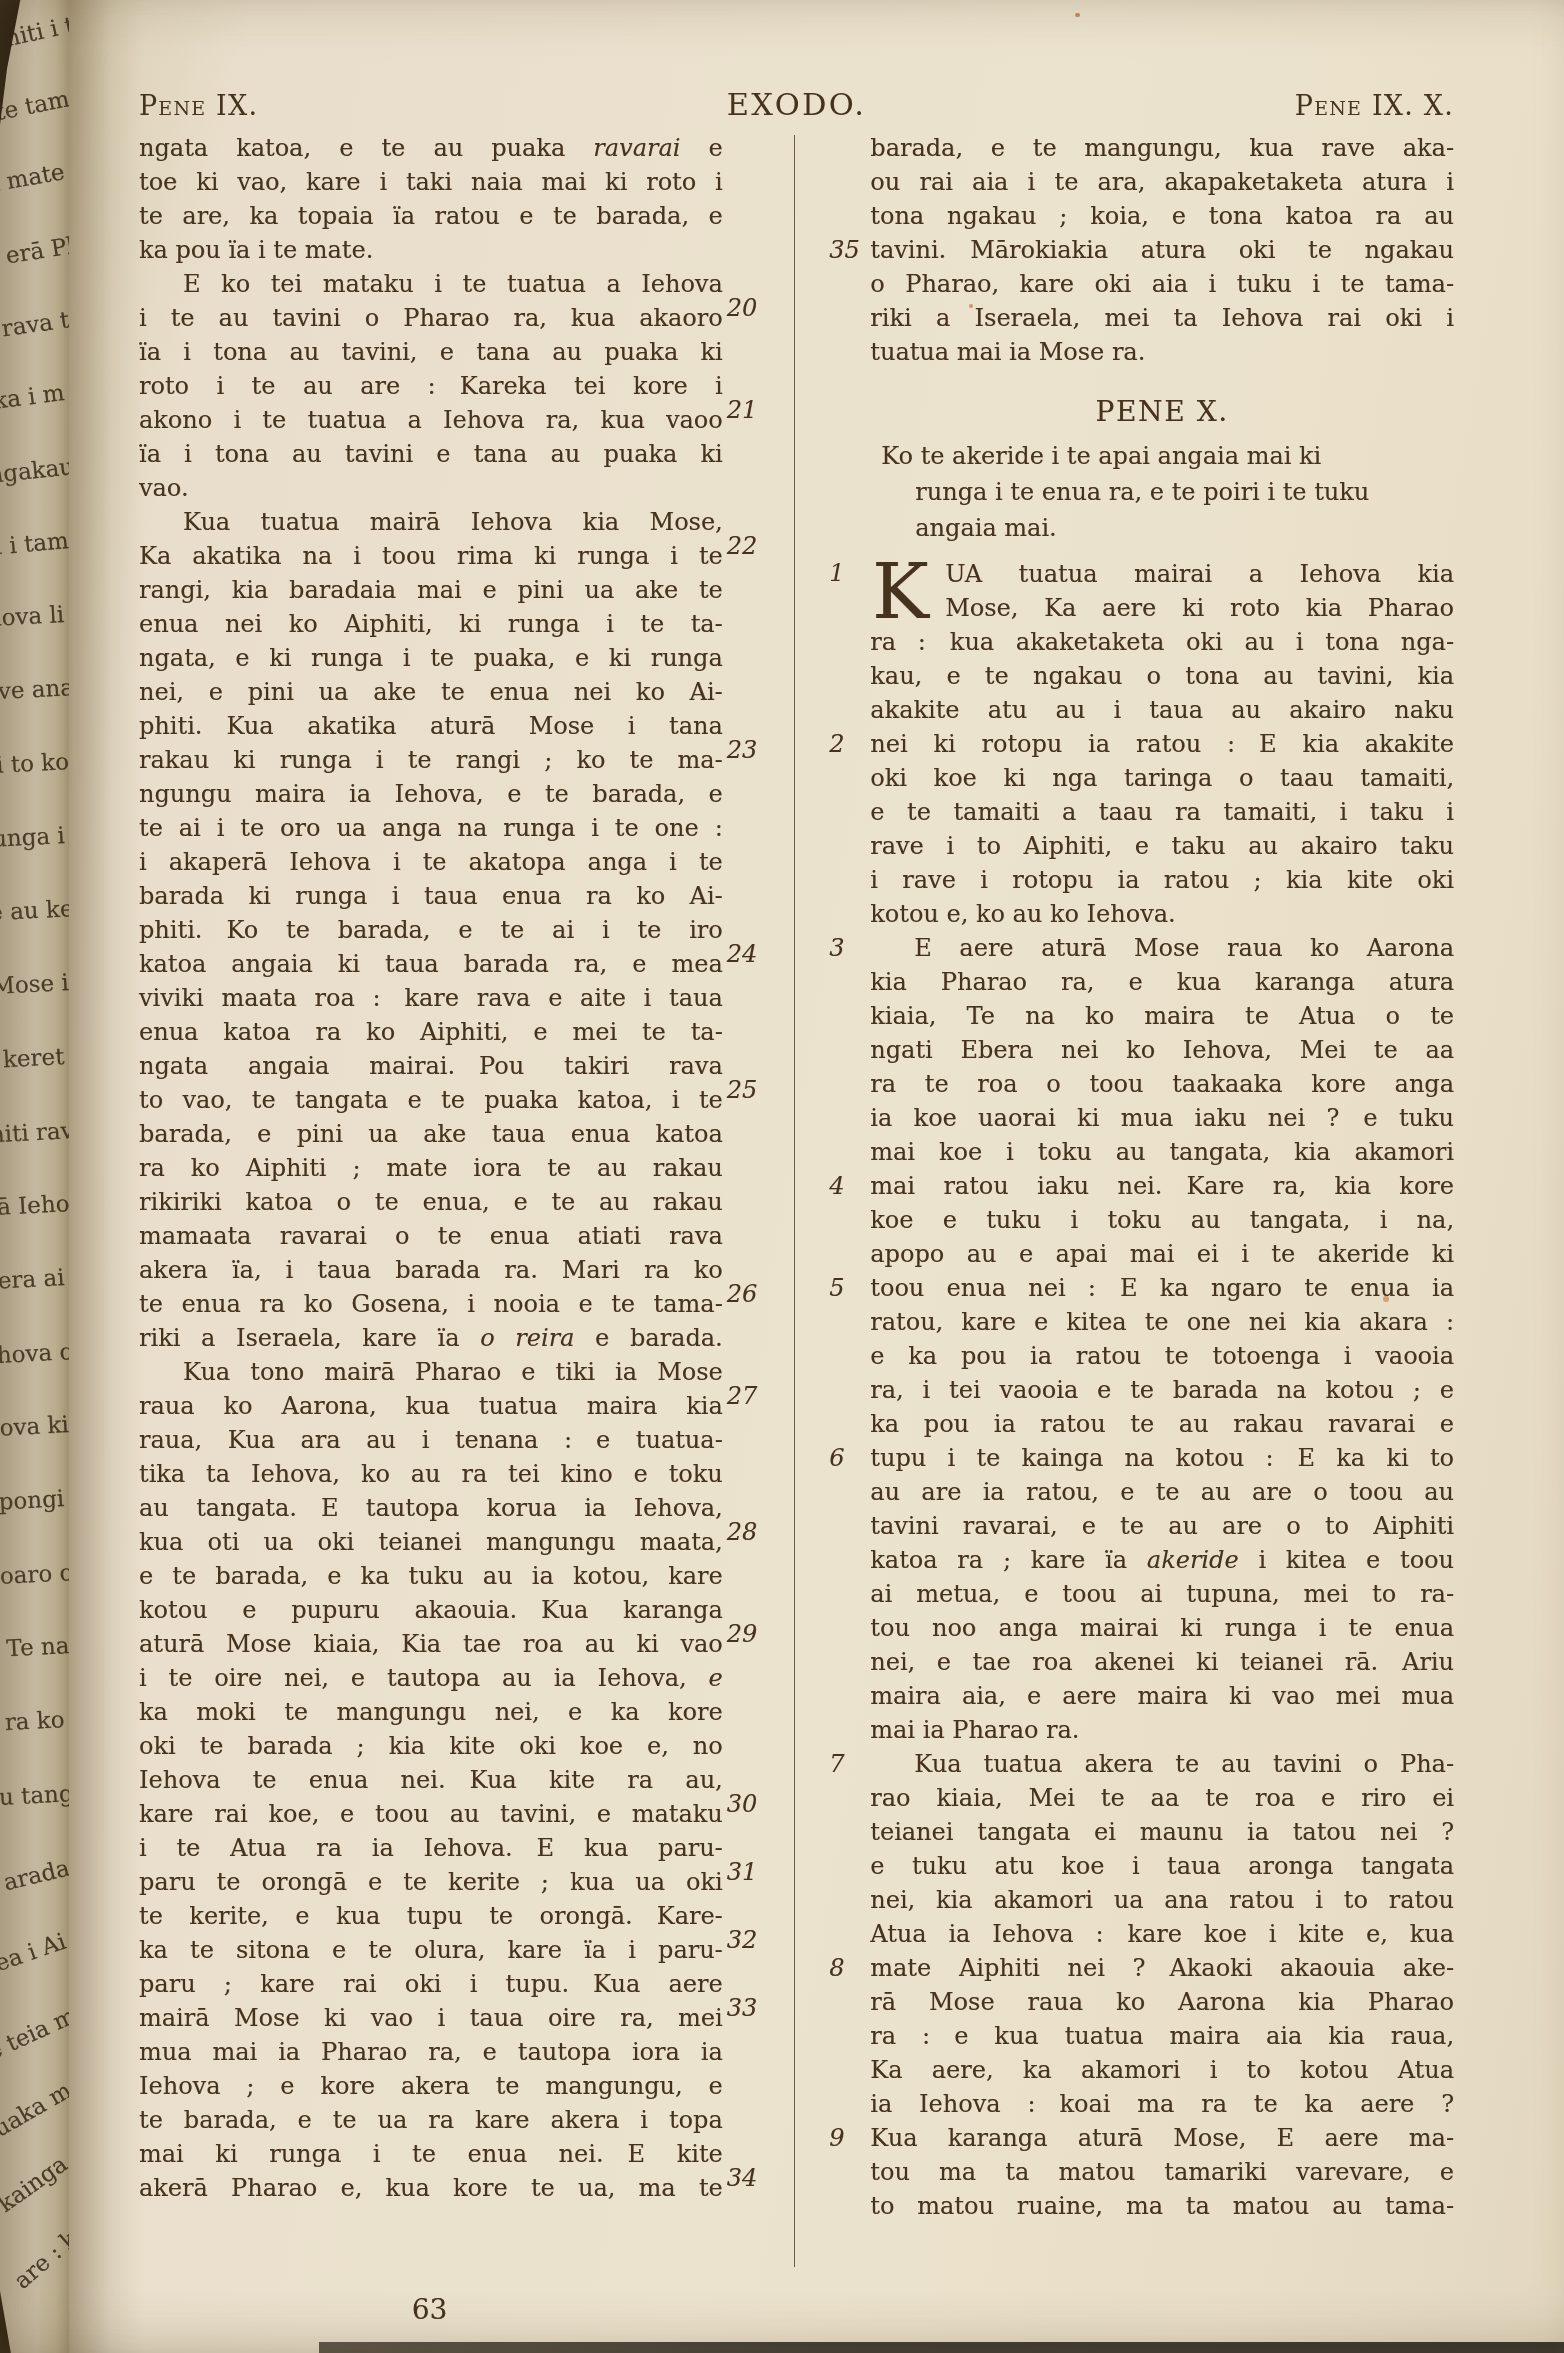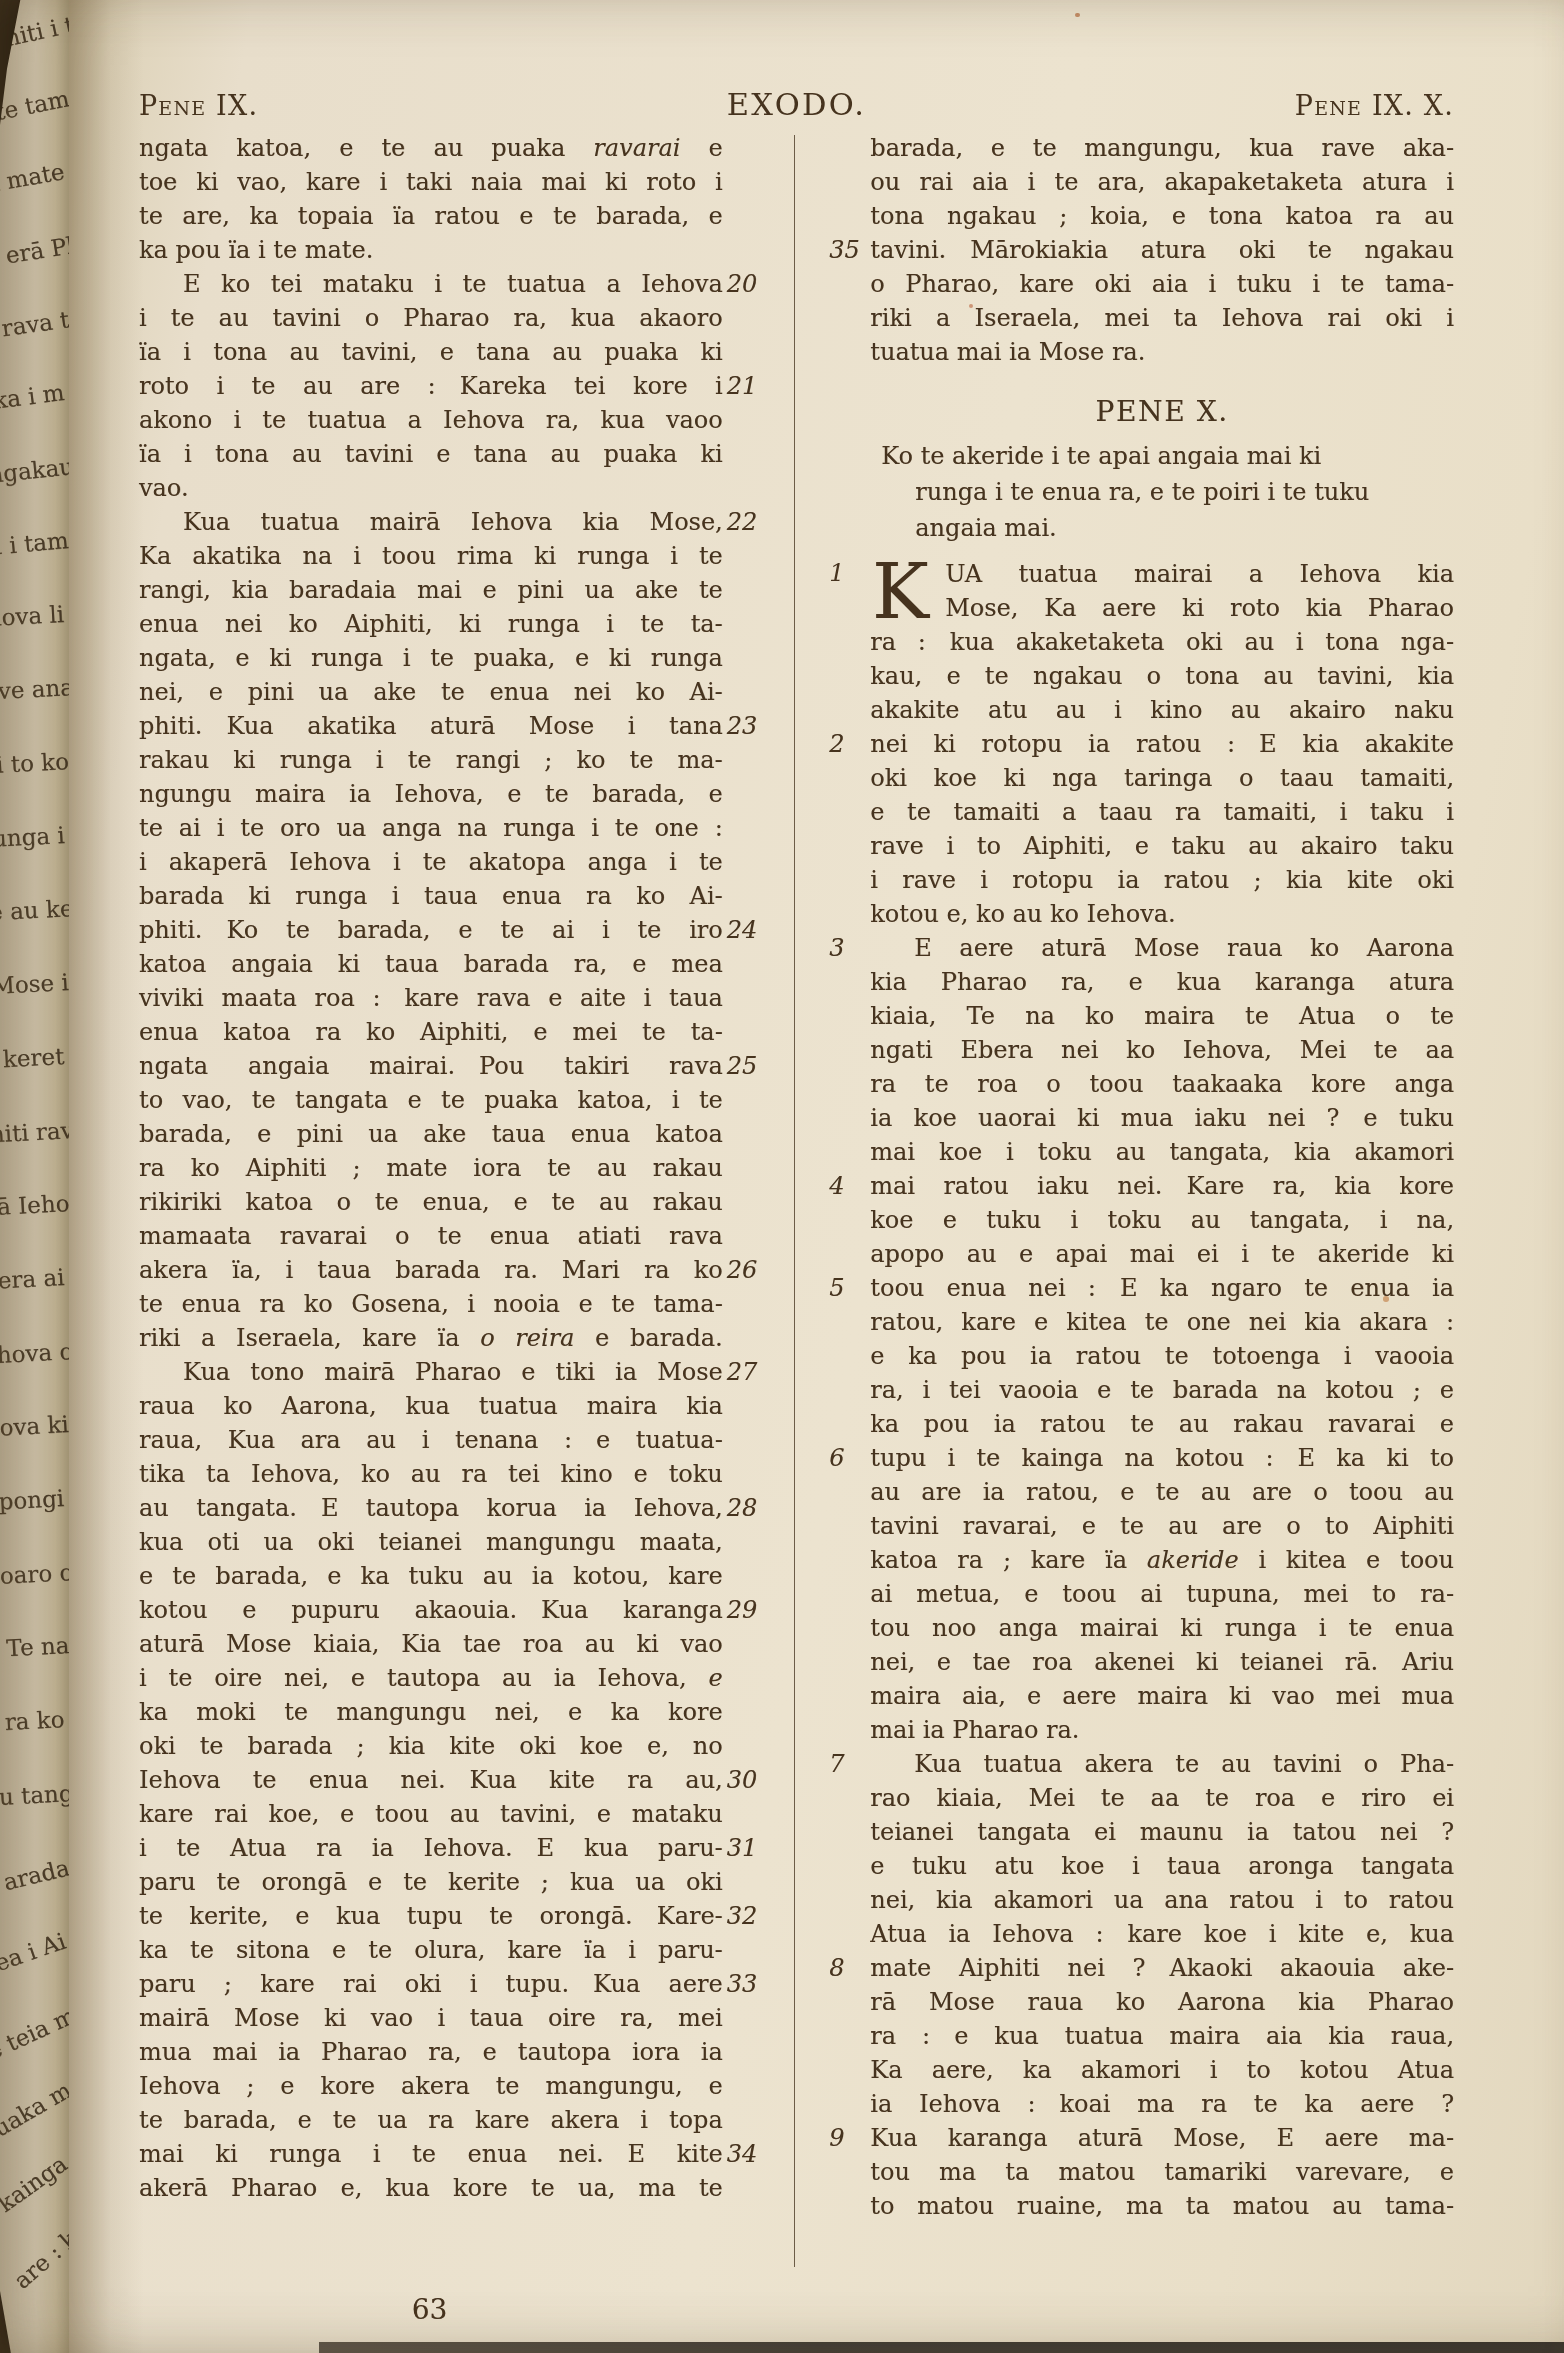--- a/index.html
+++ b/index.html
@@ -38,21 +38,21 @@
   .cols{display:flex;margin-top:1.6px;gap:19px;}
   .col{width:603px;position:relative;}
   .rule{width:1.6px;margin-left:52px;margin-right:56px;background:rgba(72,54,33,.78);
     margin-top:4.7px;height:2132px;}
   .line{position:relative;height:34px;line-height:34px;font-size:24px;
     text-align:justify;text-align-last:justify;text-justify:inter-word;overflow:visible;
     text-shadow:0.3px 0.3px 0.4px rgba(70,50,30,.40);}
   .line.short{text-align-last:left;}
   .line.indent{padding-left:44px;}
   .vn{position:absolute;top:0;font-size:24px;font-style:italic;}
-  .vl{right:-56px;width:52px;text-align:left;}
+  .vl{right:-56px;width:52px;text-align:left;margin-top:24px;}
   .vr{left:-41px;width:38px;text-align:left;}
   .chap-head{margin-top:24px;height:38px;line-height:38px;text-align:center;
     font-size:28px;letter-spacing:1.6px;text-shadow:0.3px 0.3px 0.4px rgba(70,50,30,.4);}
   .summary{margin-top:7.8px;margin-bottom:11px;}
   .sline{font-size:24px;height:36px;line-height:36px;
     text-shadow:0.2px 0.2px 0.3px rgba(70,50,30,.4);}
   .sline.first{padding-left:11px;}
   .sline.hang{padding-left:45px;}
   .dropblock{position:relative;margin-top:4.7px;}
   .dropcap{position:absolute;left:1.6px;top:1.6px;font-size:76px;line-height:66px;
@@ -196,21 +196,21 @@
           </div>
         <div class="dropblock" id="dropblock">
           <span class="dropcap">K</span>
           <span class="vn vr" style="top:1.6px;">1</span>
         <div class="line">UA tuatua mairai a Iehova kia</div>
             <div class="line">Mose, Ka aere ki roto kia Pharao</div>
           </div>
         <div id="right-lines">
             <div class="line">ra :  kua akaketaketa oki au i tona nga-</div>
             <div class="line">kau, e te ngakau o tona au tavini, kia</div>
-            <div class="line">akakite atu au i kino au akairo naku</div>
+            <div class="line">akakite atu au i taua au akairo naku</div>
             <div class="line">nei ki rotopu ia ratou :  E kia akakite<span class="vn vr">2</span></div>
             <div class="line">oki koe ki nga taringa o taau tamaiti,</div>
             <div class="line">e te tamaiti a taau ra tamaiti, i taku i</div>
             <div class="line">rave i to Aiphiti, e taku au akairo taku</div>
             <div class="line">i rave i rotopu ia ratou ; kia kite oki</div>
             <div class="line short">kotou e, ko au ko Iehova.</div>
             <div class="line indent">E aere aturā Mose raua ko Aarona<span class="vn vr">3</span></div>
             <div class="line">kia Pharao ra, e kua karanga atura</div>
             <div class="line">kiaia, Te na ko maira te Atua o te</div>
             <div class="line">ngati Ebera nei ko Iehova, Mei te aa</div>

